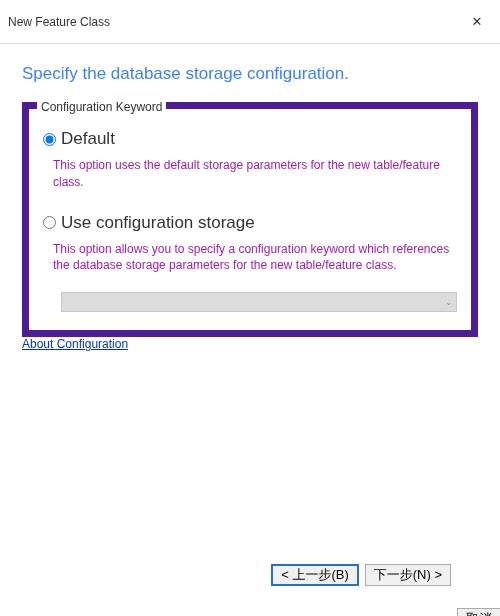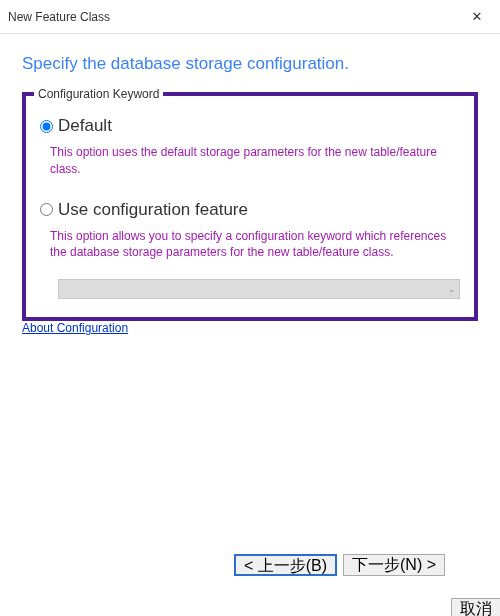--- a/index.html
+++ b/index.html
@@ -10,21 +10,21 @@
     body {
       font-family: "Microsoft YaHei", "Segoe UI", Tahoma, sans-serif;
       font-size: 12px;
       background: #fff;
       width: 500px;
       height: 616px;
       overflow: hidden;
       color: #333;
     }
     .titlebar {
-      height: 34px;
+      height: 44px;
       border-bottom: 1px solid #ddd;
       display: flex;
       align-items: center;
       justify-content: space-between;
       padding: 0 8px;
       background: #fff;
     }
     .titlebar-title {
       font-size: 12px;
       color: #333;
@@ -43,21 +43,21 @@
       padding: 20px 22px 10px 22px;
       position: relative;
       height: calc(100% - 28px);
     }
     .instruction {
       font-size: 17px;
       color: #3b82f6;
       margin-bottom: 18px;
     }
     .fieldset {
-      border: 4px solid #4c1d95;
+      border: 7px solid #4c1d95;
       padding: 12px 14px 18px 14px;
       position: relative;
       margin-top: 6px;
     }
     .fieldset-legend {
       position: absolute;
       top: -9px;
       left: 8px;
       background: #fff;
       padding: 0 4px;
@@ -118,21 +118,21 @@
       right: 0;
       display: flex;
       gap: 6px;
       padding-right: 0;
     }
     .btn {
       min-width: 84px;
       height: 22px;
       border: 1px solid #aaa;
       background: #f0f0f0;
-      font-size: 16px;
+      font-size: 13px;
       font-family: inherit;
       cursor: pointer;
       padding: 0 8px;
     }
     .btn.primary {
       border: 2px solid #2a6fc9;
     }
     .btn.cut {
       min-width: 40px;
       border-right: none;
@@ -156,21 +156,21 @@
     <div class="fieldset-legend">Configuration Keyword</div>
 
     <div class="radio-row">
       <input type="radio" name="cfg" checked="" style="">
       <span class="radio-label">Default</span>
     </div>
     <div class="option-desc">This option uses the default storage parameters for the new table/feature class.</div>
 
     <div class="radio-row second">
       <input type="radio" name="cfg" style="">
-      <span class="radio-label">Use configuration feature</span>
+      <span class="radio-label">Use configuration storage</span>
     </div>
     <div class="option-desc">This option allows you to specify a configuration keyword which references the database storage parameters for the new table/feature class.</div>
 
     <div class="combo">
       <span class="combo-arrow">⌄</span>
     </div>
   </div>
 
   <a class="link">About Configuration </a>
 

